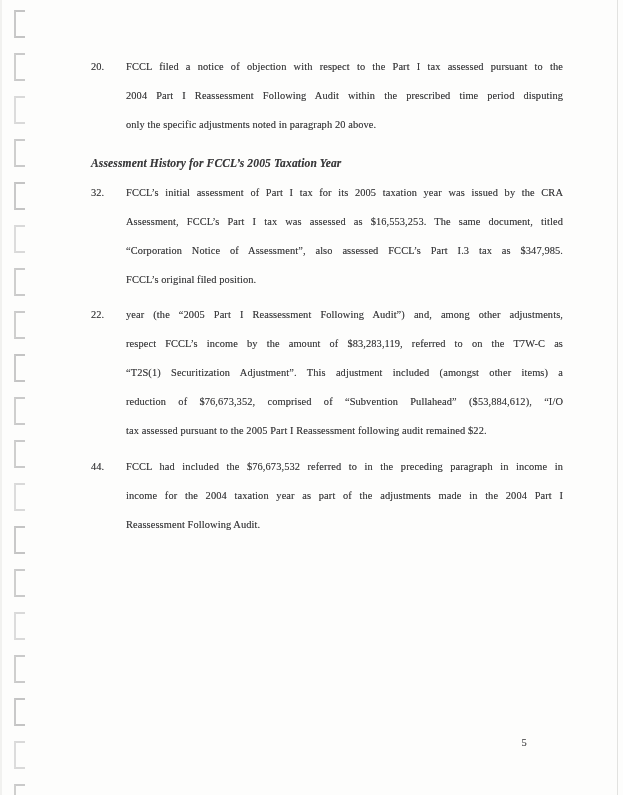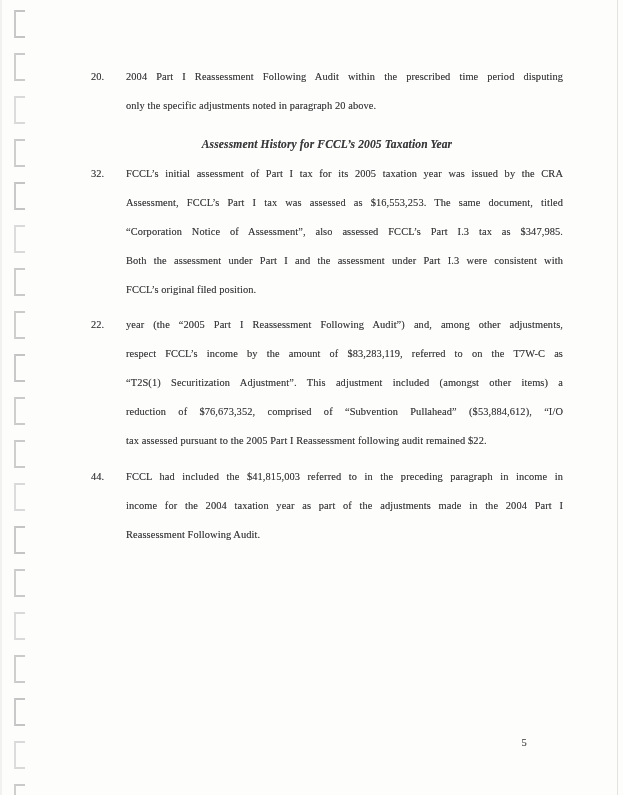--- a/index.html
+++ b/index.html
@@ -50,21 +50,21 @@
     border-top: 2px solid #c2c2c2;
     border-bottom: 2px solid #c2c2c2;
     opacity: 0.85;
   }
   .bracket:nth-child(3n) { opacity: 0.6; }
   .bracket:nth-child(4n+1) { opacity: 0.95; }
   
   .doc {
     position: absolute;
     left: 91px;
-    top: 62px;
+    top: 52px;
     width: 472px;
     font-size: 10.4px;
     letter-spacing: 0.1px;
     text-shadow: 0 0 0.6px rgba(58,58,60,0.55);
   }
   .para {
     display: grid;
     grid-template-columns: 35px 1fr;
   }
   .pnum {
@@ -74,21 +74,21 @@
     line-height: 29px;
     height: 29px;
     overflow: hidden;
     text-align: justify;
     text-align-last: justify;
   }
   .line.last {
     text-align-last: left;
   }
   .mb10 { margin-bottom: 10px; }
-  .mb9  { margin-bottom: 9px; text-align: center; }
+  .mb9  { margin-bottom: 9px; }
   .mb6  { margin-bottom: 6px; }
   .mb7  { margin-bottom: 7px; }
   .heading {
     margin: 0;
     font-size: 11.5px;
     font-weight: bold;
     font-style: italic;
     line-height: 29px;
     height: 29px;
     letter-spacing: 0.15px;
@@ -133,53 +133,53 @@
       <div class="bracket"></div>
       <div class="bracket"></div>
       <div class="bracket"></div>
     </div>
 
   <div class="doc">
 
     <section class="para mb10">
       <div class="pnum">20.</div>
       <div class="ptext">
+        <div class="line">FCCL filed a notice of objection with respect to the Part I tax assessed pursuant to the</div>
         <div class="line">2004 Part I Reassessment Following Audit within the prescribed time period disputing</div>
         <div class="line last">only the specific adjustments noted in paragraph 20 above.</div>
       </div>
     </section>
 
     <h2 class="heading mb9">Assessment History for FCCL’s 2005 Taxation Year</h2>
 
     <section class="para mb6">
       <div class="pnum">32.</div>
       <div class="ptext">
         <div class="line">FCCL’s initial assessment of Part I tax for its 2005 taxation year was issued by the CRA</div>
         <div class="line">Assessment, FCCL’s Part I tax was assessed as $16,553,253. The same document, titled</div>
         <div class="line">“Corporation Notice of Assessment”, also assessed FCCL’s Part I.3 tax as $347,985.</div>
-        <div class="line">Both the assessment under Part I and the assessment under Part I.3 were consistent with</div>
         <div class="line last">FCCL’s original filed position.</div>
       </div>
     </section>
 
     <section class="para mb7">
       <div class="pnum">22.</div>
       <div class="ptext">
         <div class="line">year (the “2005 Part I Reassessment Following Audit”) and, among other adjustments,</div>
         <div class="line">respect FCCL’s income by the amount of $83,283,119, referred to on the T7W-C as</div>
         <div class="line">“T2S(1) Securitization Adjustment”. This adjustment included (amongst other items) a</div>
         <div class="line">reduction of $76,673,352, comprised of “Subvention Pullahead” ($53,884,612), “I/O</div>
         <div class="line last">tax assessed pursuant to the 2005 Part I Reassessment following audit remained $22.</div>
       </div>
     </section>
 
     <section class="para">
       <div class="pnum">44.</div>
       <div class="ptext">
-        <div class="line">FCCL had included the $41,815,003 referred to in the preceding paragraph in income in</div>
+        <div class="line">FCCL had included the $76,673,532 referred to in the preceding paragraph in income in</div>
         <div class="line">income for the 2004 taxation year as part of the adjustments made in the 2004 Part I</div>
         <div class="line last">Reassessment Following Audit.</div>
       </div>
     </section>
 
   </div>
 
   <div class="page-number">5</div>
 
 </div>

